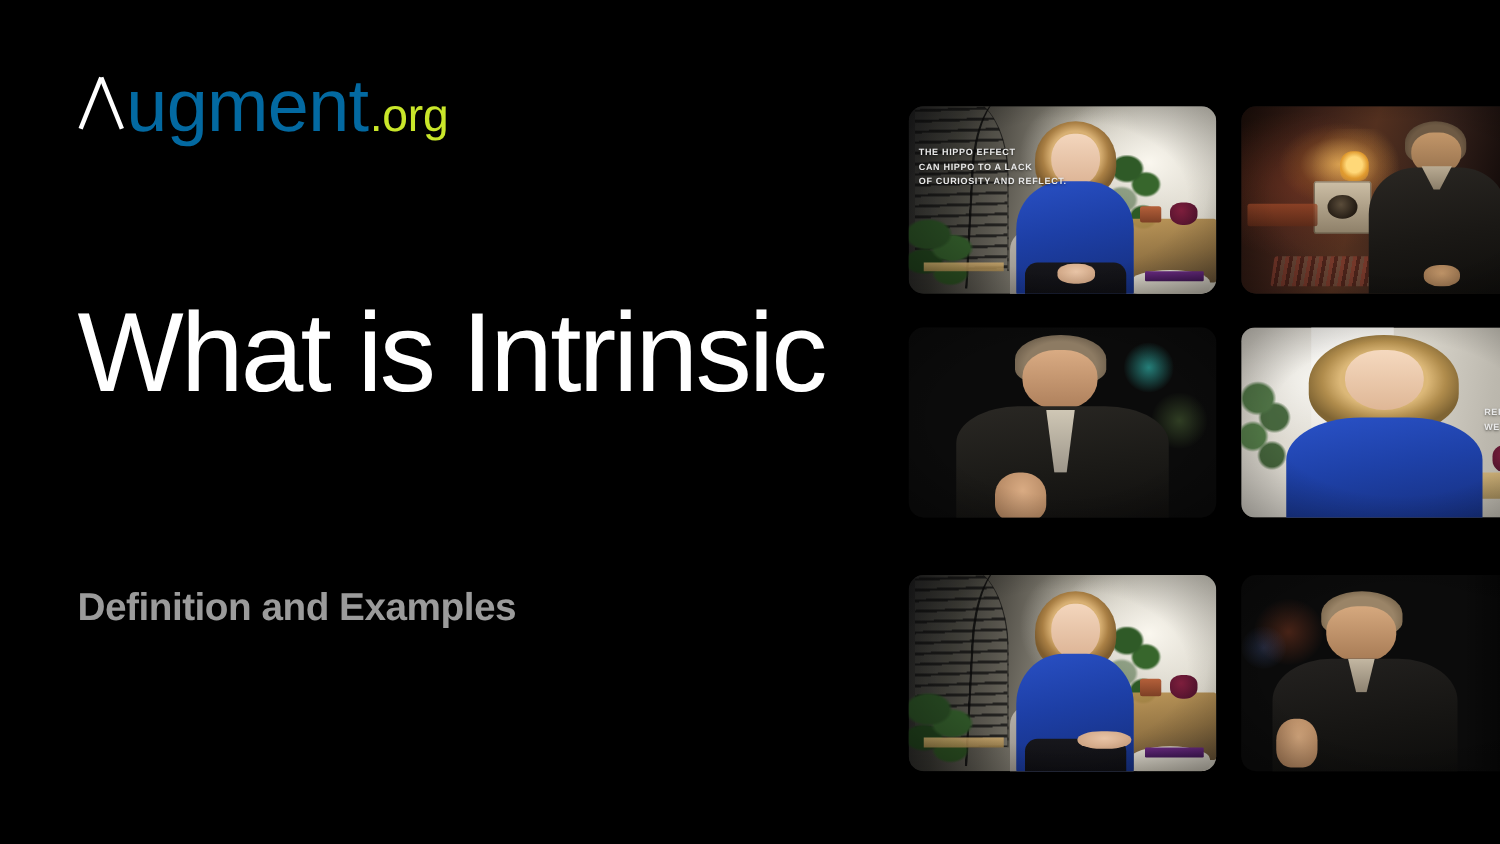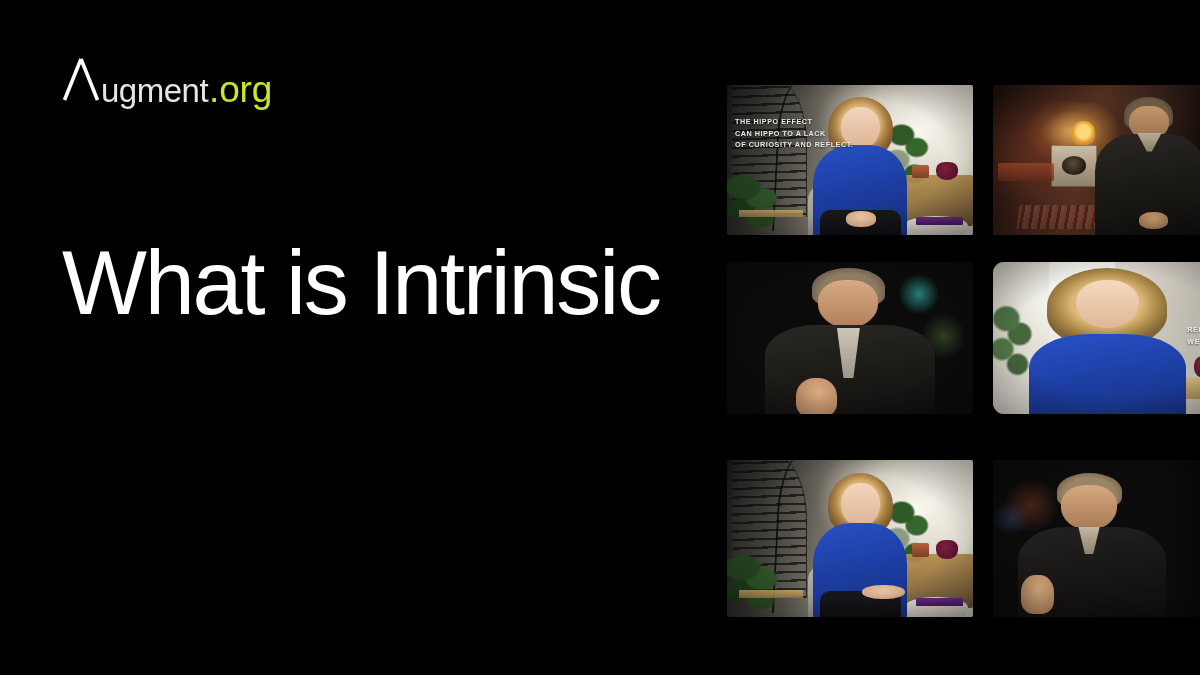--- a/index.html
+++ b/index.html
@@ -35,24 +35,24 @@
   }
   .logo-mark {
     display: inline-block;
     width: 38px;
     height: 46px;
     position: relative;
     margin-right: 1px;
   }
   .logo-mark svg { display: block; }
   .logo-word {
-    font-size: 33px;
+    font-size: 59px;
     font-weight: 400;
     letter-spacing: -0.5px;
-    color: #e5e5e5;
+    color: #0369a1;
   }
   .logo-tld {
     font-size: 37px;
     font-weight: 400;
     letter-spacing: -0.2px;
     color: #c9e62a;
     margin-left: 1px;
   }
 
   
@@ -86,21 +86,21 @@
   .grid {
     position: absolute;
     left: 727px;
     top: 85px;
     width: 520px;
     height: 535px;
   }
   .thumb {
     position: absolute;
     overflow: hidden;
-    border-radius: 2px;
+    border-radius: 12px;
     background: #0b0b0b;
   }
   .thumb .scene {
     position: absolute;
     inset: 0;
   }
   .caption {
     position: absolute;
     z-index: 9;
     font-size: 7.2px;
@@ -440,20 +440,21 @@
         <path d="M19 3 L2.5 44" stroke="#ffffff" stroke-width="3.6" fill="none" stroke-linecap="butt"></path>
       </svg>
     </span>
     <span class="logo-word">ugment</span>
     <span class="logo-tld">.org</span>
   </div>
 
   <div class="headline">
     <div class="headline-line">What is Intrinsic</div>
   </div>
+  <div class="subtitle">Definition and Examples</div>
 
   <div class="grid">
 
     <div class="thumb t1">
       <div class="scene s-loft">
         <div class="stair"></div>
         <div class="rail"></div>
         <div class="plant-l"></div>
         <div class="shelf"></div>
         <div class="plant-r"></div>

